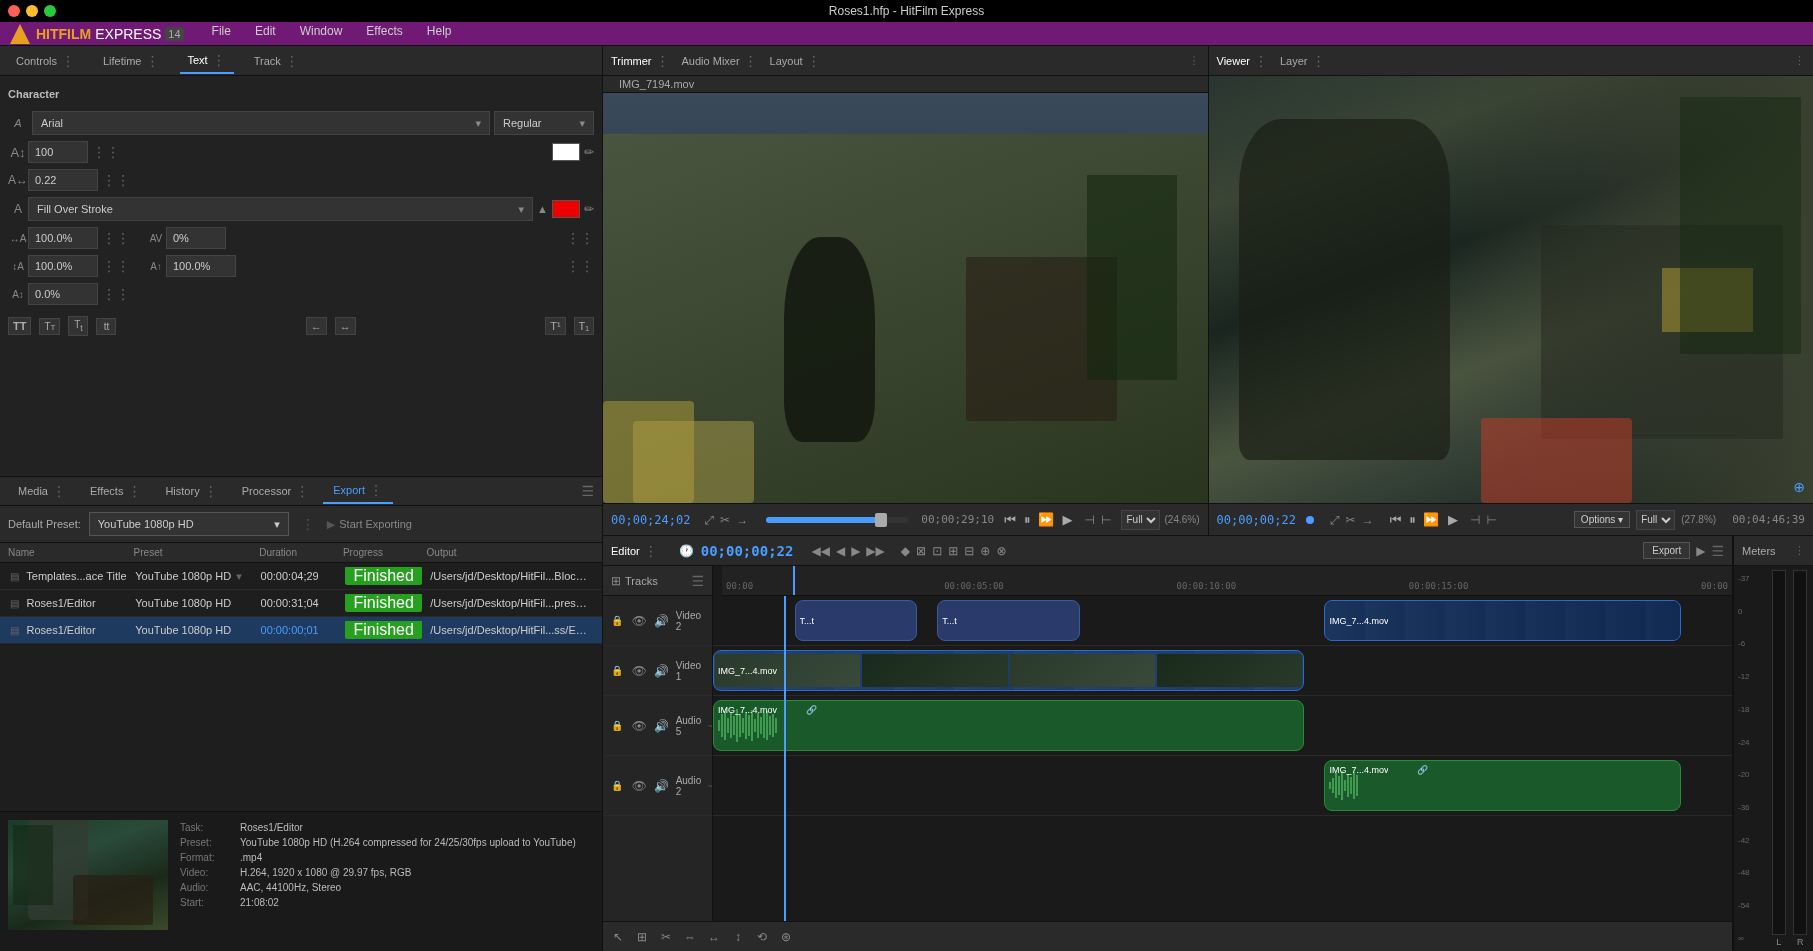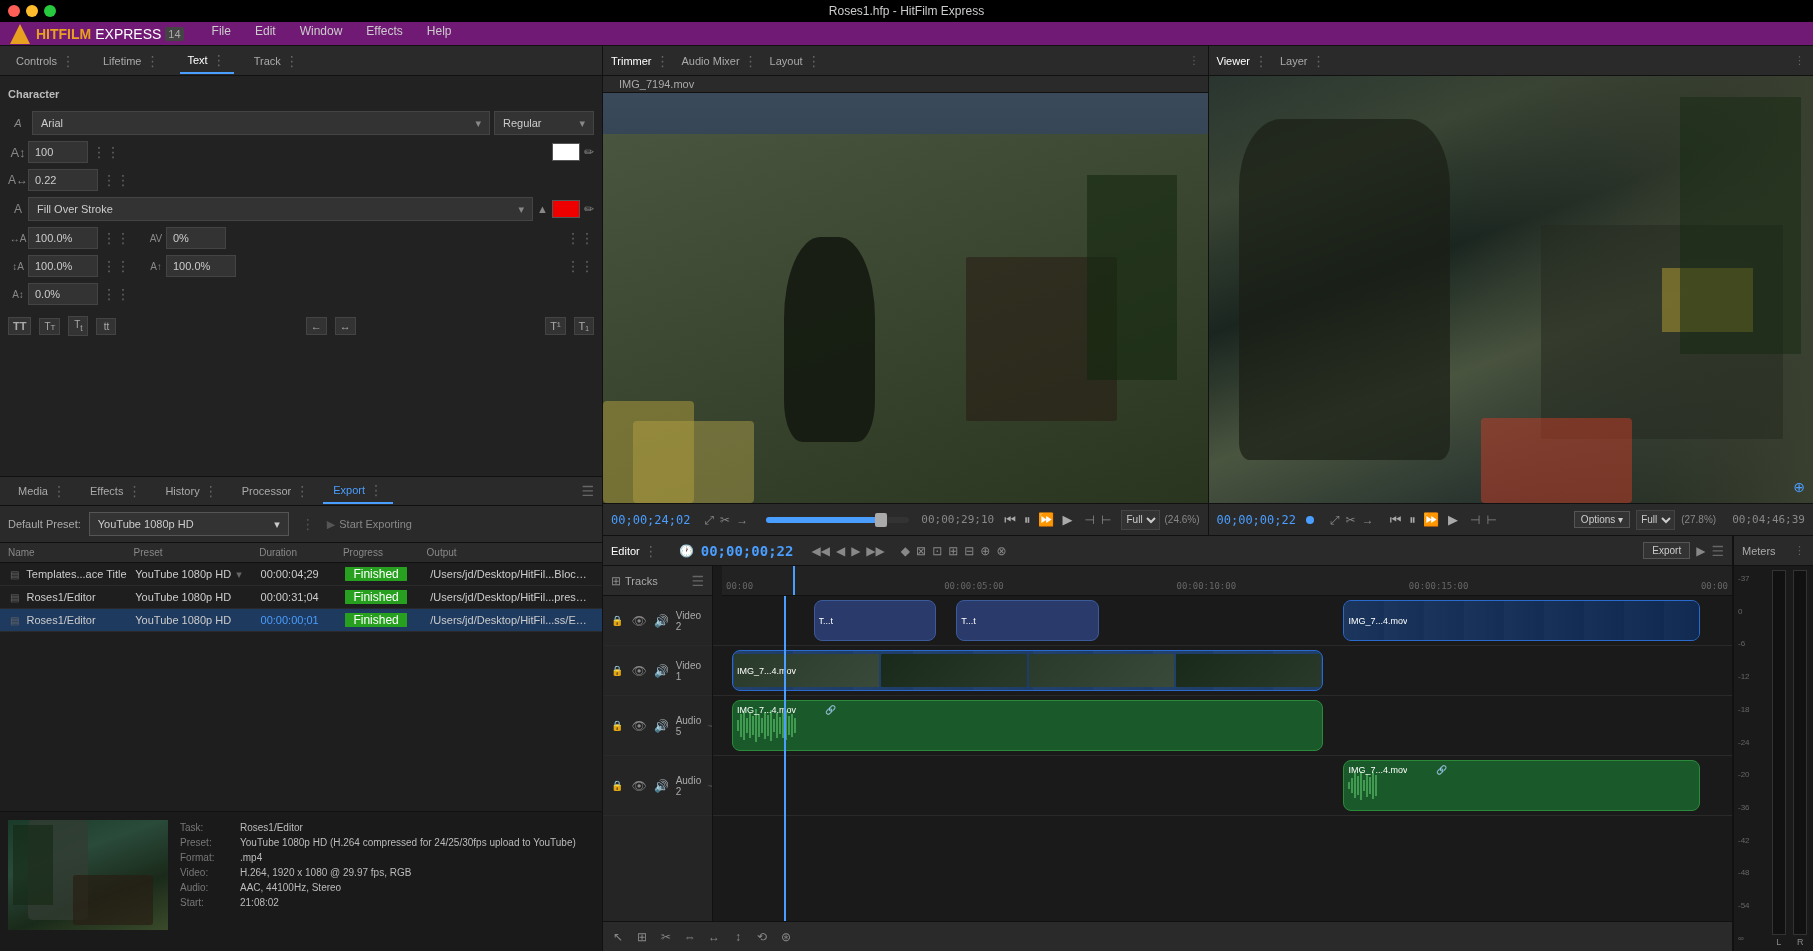--- a/index.html
+++ b/index.html
@@ -76,21 +76,21 @@
     .col-name { flex: 1.5; }
     .col-preset { flex: 1.5; }
     .col-duration { flex: 1; }
     .col-progress { flex: 1; }
     .col-output { flex: 2; }
     
     .export-rows { flex: 1; overflow-y: auto; }
     .export-row { display: flex; align-items: center; padding: 4px 8px; border-bottom: 1px solid #2a2a2a; font-size: 11px; cursor: pointer; }
     .export-row.selected { background: #1e3a5f; }
     .export-cell { overflow: hidden; text-overflow: ellipsis; white-space: nowrap; padding: 0 2px; }
-    .progress-badge { background: #27a020; color: #fff; font-size: 12px; padding: 1px 8px; border-radius: 2px; }
+    .progress-badge { background: #27a020; color: #fff; font-size: 16px; padding: 1px 8px; border-radius: 2px; }
     .queue-icon { color: #666; font-size: 10px; margin-right: 4px; }
     
     
     .export-preview { background: #1a1a1a; padding: 8px; display: flex; gap: 12px; border-top: 1px solid #111; height: 140px; }
     .preview-thumb { width: 160px; height: 110px; background: #000; overflow: hidden; flex-shrink: 0; }
     .preview-info { flex: 1; font-size: 10px; color: #aaa; }
     .preview-row { display: flex; padding: 2px 0; }
     .preview-key { color: #777; width: 60px; }
     .preview-val { color: #bbb; }
     
@@ -141,21 +141,21 @@
     .track-name { color: #aaa; font-size: 10px; }
     
     .timeline-area { flex: 1; display: flex; flex-direction: column; overflow: hidden; }
     .timeline-ruler { height: 30px; background: #222; border-bottom: 1px solid #111; position: relative; display: flex; align-items: flex-end; padding: 0 4px; gap: 0; overflow: hidden; margin-left: 9px; }
     
     .tracks-content { flex: 1; position: relative; overflow: hidden; }
     .track-row { height: 50px; border-bottom: 1px solid #2a2a2a; position: relative; }
     .track-row.audio { height: 60px; }
     .track-playhead { position: absolute; top: 0; bottom: 0; width: 2px; background: #4a9eff; z-index: 10; left: 7%; }
     
-    .clip { position: absolute; top: 4px; bottom: 4px; border-radius: 8px; overflow: hidden; display: flex; align-items: center; padding: 0 4px; font-size: 9px; color: #fff; cursor: pointer; margin-left: 19px; }
+    .clip { position: absolute; top: 4px; bottom: 4px; border-radius: 8px; overflow: hidden; display: flex; align-items: center; padding: 0 4px; font-size: 9px; color: #fff; cursor: pointer; }
     .clip-video { background: #1a4a8a; border: 1px solid #2a6acc; }
     .clip-audio { background: #1a5a2a; border: 1px solid #2a8a3a; }
     .clip-title-overlay { background: #2a3a6a; border: 1px solid #3a5a9a; }
     .clip-label { position: relative; z-index: 2; white-space: nowrap; overflow: hidden; text-overflow: ellipsis; font-size: 9px; }
     
     
     .meters-panel { width: 80px; background: #1a1a1a; border-left: 1px solid #111; display: flex; flex-direction: column; }
     .meters-header { background: #2a2a2a; height: 30px; display: flex; align-items: center; padding: 0 8px; border-bottom: 1px solid #111; font-size: 11px; color: #aaa; }
     .meters-content { flex: 1; display: flex; padding: 4px; gap: 4px; }
     .meter-channel { flex: 1; display: flex; flex-direction: column; align-items: center; }

